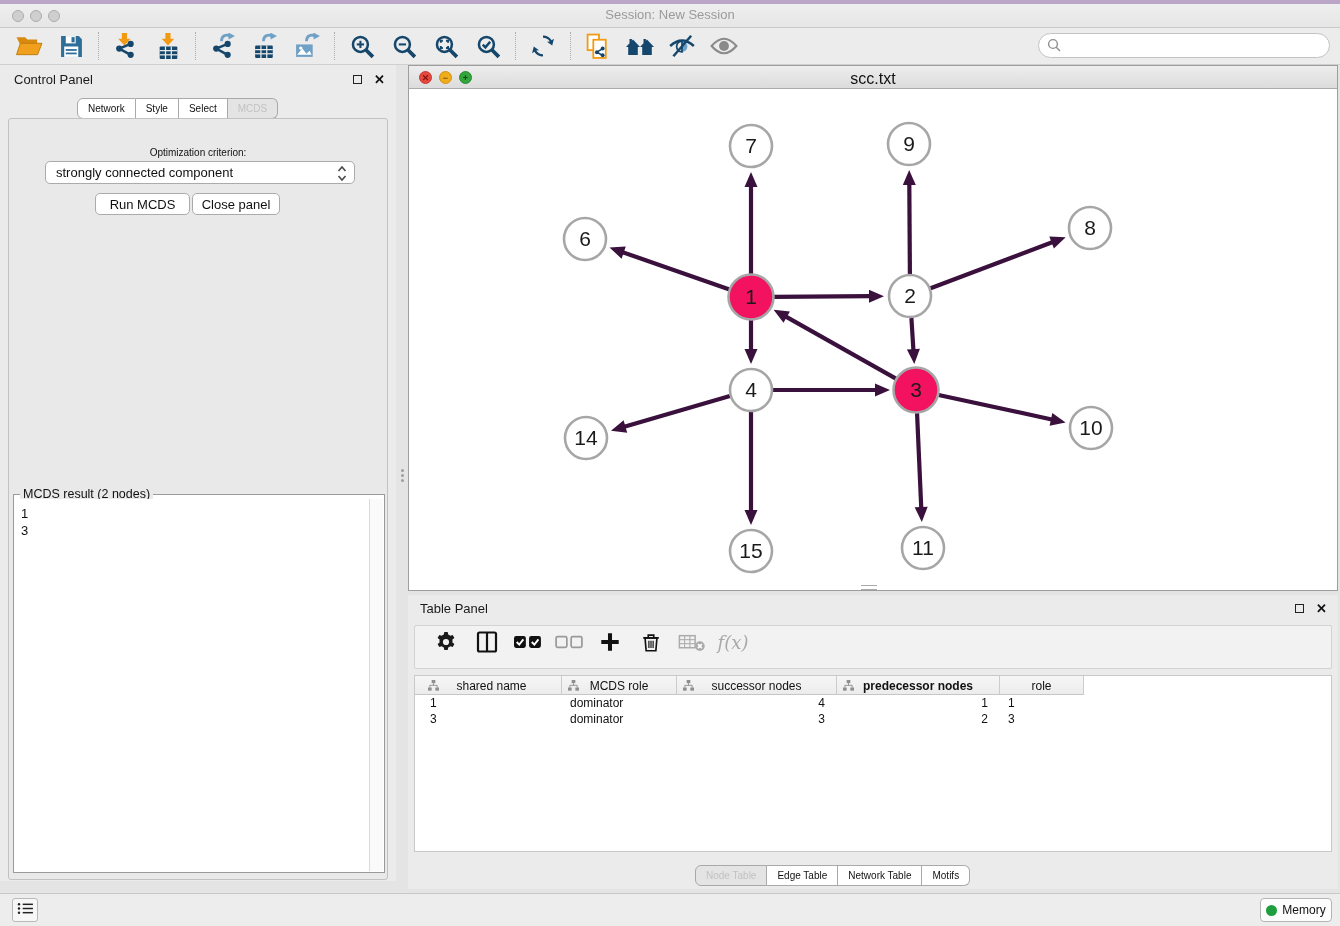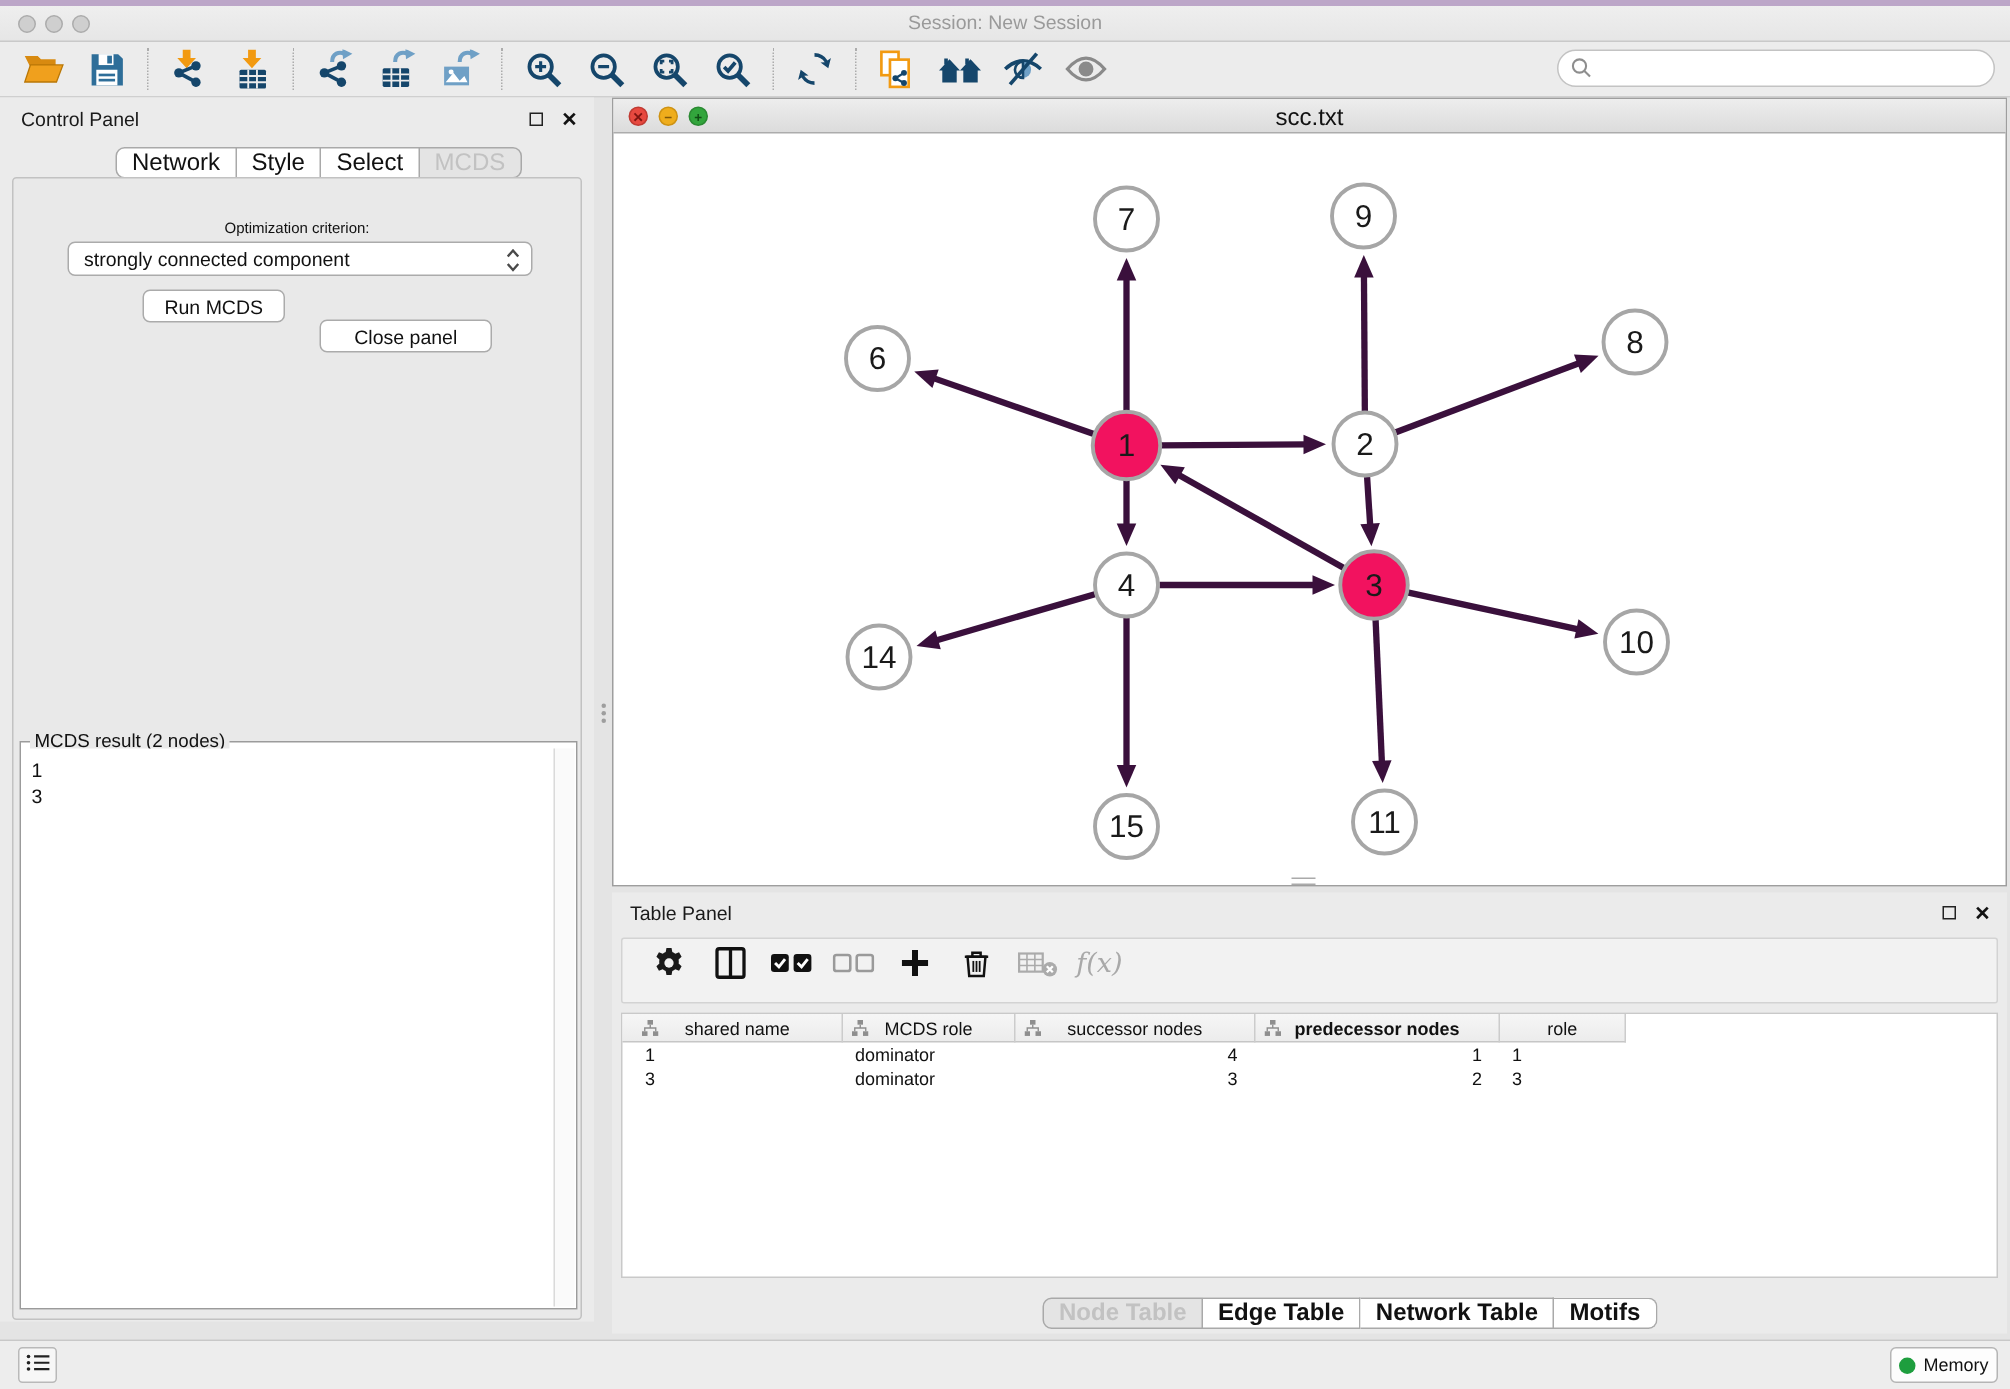--- a/index.html
+++ b/index.html
@@ -31,37 +31,37 @@
   .panel-head-btn { background:none; border:none; cursor:pointer; padding:0 3px; }
   .float-glyph { display:inline-block; width:9px; height:9px; border:1.5px solid #222; }
   .close-glyph { font-size:13px; font-weight:bold; color:#111; line-height:9px; }
 
   
   #control-panel { position:absolute; left:0; top:65px; width:396px; height:816px; background:#EBEBEB; }
   #cp-title { position:absolute; left:14px; top:7px; font-size:13px; color:#1A1A1A; }
   #cp-headbtns { position:absolute; right:8px; top:7px; display:flex; gap:6px; align-items:center; }
   .tabgroup { display:flex; position:absolute; }
   .tab { height:21px; background:#fff; border:1px solid #A9A9A9; border-left:none;
-    font-size:16px; color:#111; display:flex; align-items:center; justify-content:center;
+    font-size:10px; color:#111; display:flex; align-items:center; justify-content:center;
     cursor:pointer; padding:0 10px; }
   .tab:first-child { border-left:1px solid #A9A9A9; border-radius:6px 0 0 6px; }
   .tab:last-child { border-radius:0 6px 6px 0; }
   .tab.active { background:#E4E4E4; color:#C2C2C2; }
   #cp-tabs { left:77px; top:33px; }
   #cp-group { position:absolute; left:8px; top:53px; width:380px; height:762px;
     background:#E9E9E9; border:1px solid #C2C2C2; border-radius:3px; }
   #opt-label { position:absolute; left:0; top:28px; width:100%; text-align:center; font-size:10px; color:#111; }
   #criterion-select { position:absolute; left:36px; top:42px; width:310px; height:23px; background:#fff;
     border:1px solid #ABABAB; border-radius:5px; font-size:13px; color:#111;
     display:flex; align-items:center; padding-left:10px; cursor:pointer; }
   #criterion-select .stepper { position:absolute; right:7px; top:3px; }
   .cp-btn { position:absolute; top:74px; height:22px; background:#fff; border:1px solid #ABABAB;
     border-radius:5px; font-size:13px; color:#111; cursor:pointer; }
   #run-btn { left:86px; width:95px; }
-  #closepanel-btn { left:204px; width:115px;margin-top:20px; }
+  #closepanel-btn { left:183px; width:88px; }
   #result-fieldset { position:absolute; left:4px; top:375px; width:372px; height:379px;
     border:1px solid #9B9B9B; background:#fff; }
   #result-legend { position:absolute; left:6px; top:-8px; background:#E9E9E9; padding:0 3px;
     font-size:12.5px; color:#111; }
   #result-body { position:absolute; left:1px; top:4px; right:16px; bottom:1px; background:#fff;
     font-size:13px; color:#111; padding:6px 0 0 6px; line-height:17px; overflow:hidden; }
   #result-scroll { position:absolute; right:1px; top:4px; width:14px; bottom:1px;
     background:#FAFAFA; border-left:1px solid #DADADA; }
 
   
@@ -90,21 +90,21 @@
     border:1px solid #C9C9C9; }
   #tp-header { position:absolute; left:0; top:0; height:19px; display:flex;
     background:linear-gradient(#F6F6F6,#ECECEC); border-bottom:1px solid #C6C6C6; }
   .th { position:relative; height:19px; border-right:1px solid #CCC; display:flex;
     align-items:center; justify-content:center; font-size:12px; color:#111; cursor:pointer; }
   .th .attr-ic { position:absolute; left:6px; top:4px; }
   #tp-rows { position:absolute; left:0; top:19px; width:100%; }
   .tr { display:flex; height:16px; cursor:pointer; }
   .td { font-size:12px; color:#111; line-height:16px; white-space:nowrap; overflow:hidden; }
   #tp-tabs { left:287px; top:270px; }
-  #tp-tabs .tab { font-weight:700; }
+  #tp-tabs .tab { font-weight:400; }
 
   
   #status-bar { position:absolute; left:0; top:893px; width:1340px; height:33px;
     background:#EDEDED; border-top:1px solid #C8C8C8; }
   #list-btn { position:absolute; left:12px; top:4px; width:26px; height:24px; background:#F7F7F7;
     border:1px solid #B9B9B9; border-radius:3px; display:flex; align-items:center; justify-content:center; cursor:pointer; }
   #memory-btn { position:absolute; right:8px; top:4px; width:72px; height:24px; background:#FDFDFD;
     border:1px solid #B5B5B5; border-radius:4px; display:flex; align-items:center;
     justify-content:center; gap:5px; font-size:12px; color:#111; cursor:pointer; }
   #memory-dot { width:11px; height:11px; border-radius:50%; }

